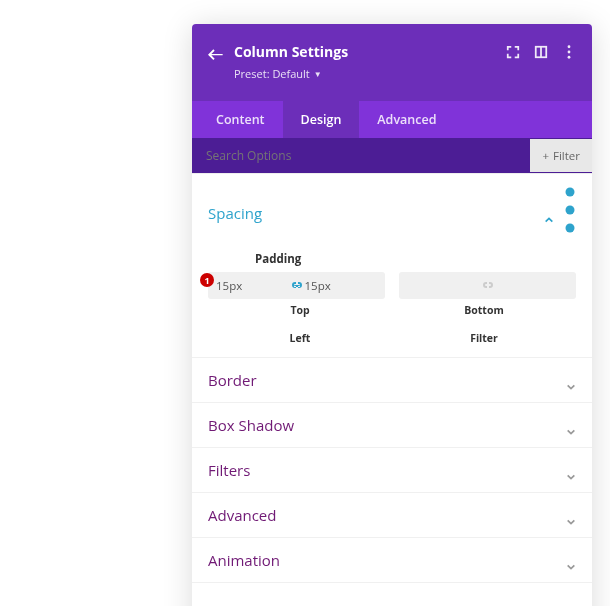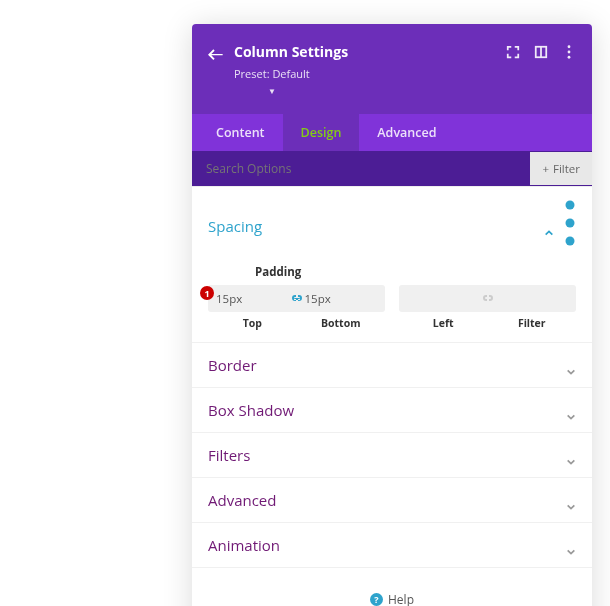--- a/index.html
+++ b/index.html
@@ -41,39 +41,38 @@
     .back-icon { width: 16px; height: 14px; cursor: pointer; }
     .preset {
       font-size: 11px;
       color: rgba(255,255,255,0.85);
       margin-top: 4px;
       margin-left: 26px;
       cursor: pointer;
       display: inline-flex;
       align-items: center;
       gap: 4px;
-      flex-direction: column;
     }
     .preset-arrow { font-size: 8px; }
     
     .tabs {
       background: #8033d9;
       display: flex;
       padding-left: 6px;
     }
     .tab {
       padding: 10px 18px;
       color: rgba(255,255,255,0.85);
       font-size: 12.5px;
       font-weight: 600;
       cursor: pointer;
     }
     .tab.active {
       background: #6c2eb9;
-      color: #84cc16;
+      color: #ffffff;
     }
     
     .search-row {
       display: flex;
       align-items: center;
       background: #4c1d95;
       border-bottom: 1px solid #eee;
     }
     .search-input {
       border: none;
@@ -172,20 +171,21 @@
       z-index: 2;
       cursor: pointer;
     }
     .link-icon.linked { color: #2ea3cc; }
     .link-icon.unlinked { color: #ccc; }
     
     .padding-labels {
       display: flex;
       gap: 14px;
       margin-top: 4px;
+      flex-direction: column;
     }
     .padding-labels-group {
       flex: 1;
       display: flex;
     }
     .padding-label {
       flex: 1;
       text-align: center;
       font-size: 10.5px;
       font-weight: 700;

